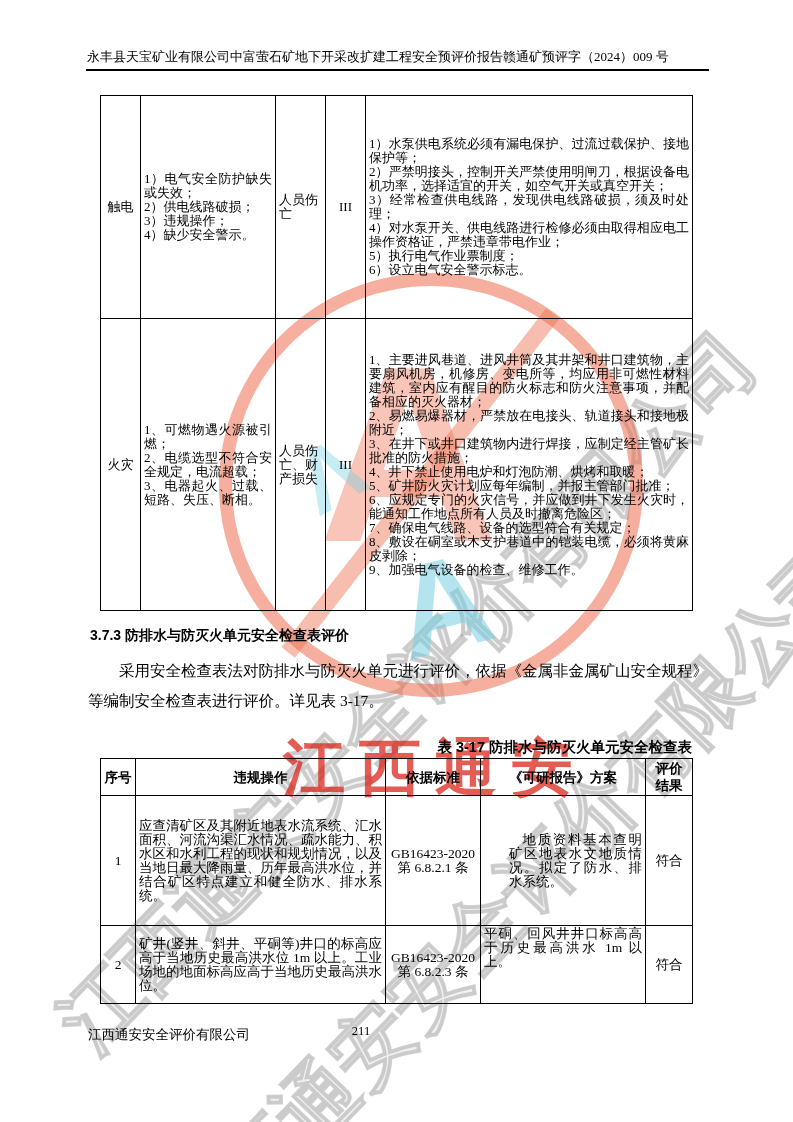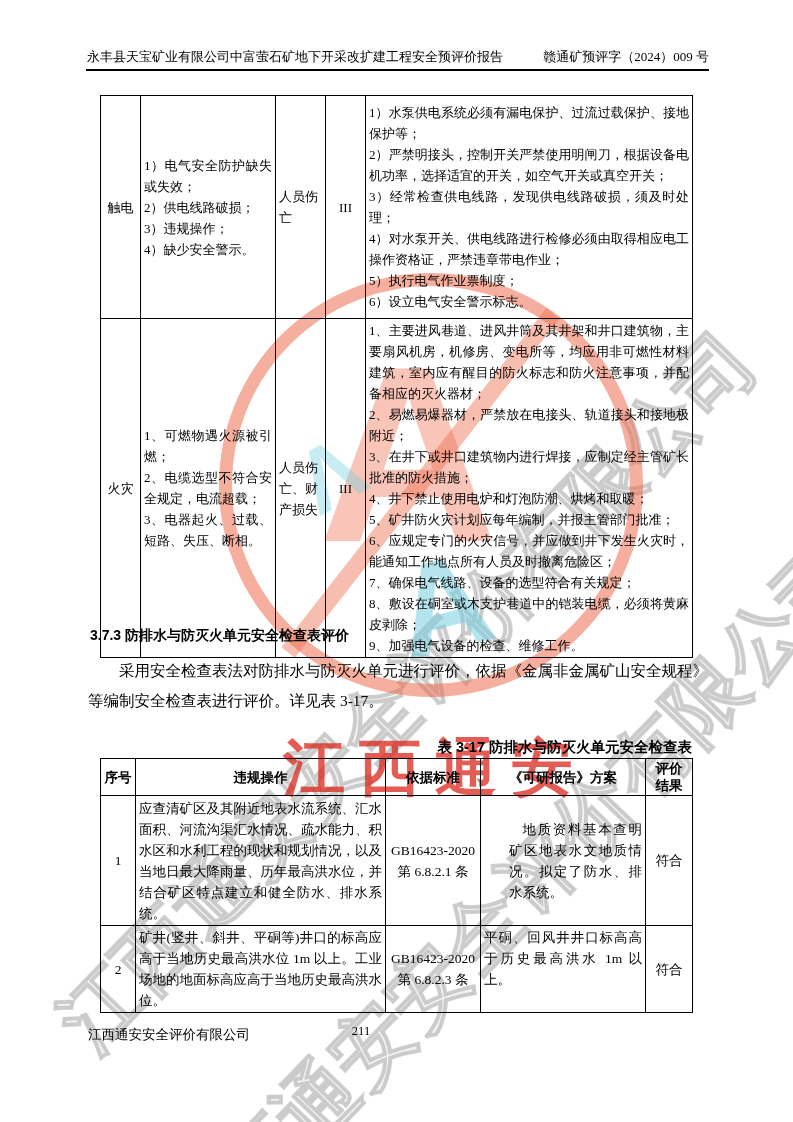--- a/index.html
+++ b/index.html
@@ -3,25 +3,25 @@
 <meta charset="utf-8">
 <style>
   html,body{margin:0;padding:0;background:#888;}
   .page{
     position:relative;width:793px;height:1122px;background:#fff;
     margin:0 auto;overflow:hidden;
     font-family:"Liberation Serif","DejaVu Serif",serif;color:#000;
   }
   .content{position:relative;z-index:1;}
   
-  .hdr{position:absolute;left:87px;top:48px;width:622px;display:flex;justify-content:space-between;font-size:13px;white-space:nowrap;}
+  .hdr{position:absolute;left:87px;top:48px;width:622px;display:flex;font-size:13px;white-space:nowrap;}
   .hdr-rule{position:absolute;left:86px;top:69px;width:623px;height:2px;background:#000;}
   
   table{border-collapse:collapse;table-layout:fixed;}
-  td,th{border:1px solid #000;padding:1px 3px;font-size:13px;line-height:21px;vertical-align:middle;overflow:hidden;}
+  td,th{border:1px solid #000;padding:1px 3px;font-size:13px;line-height:14px;vertical-align:middle;overflow:hidden;}
   .pre{white-space:pre-line;}
   .ctr{text-align:center;}
   .just{text-align:justify;text-justify:inter-ideograph;}
   .top-table{position:absolute;left:100px;top:95px;}
   .top-table td{background:transparent;}
   
   .sec-head{position:absolute;left:90px;top:627px;font-size:14px;font-weight:bold;font-family:"Liberation Sans","DejaVu Sans",sans-serif;}
   .para{position:absolute;left:88px;top:656px;width:620px;font-size:15.5px;line-height:30px;text-indent:2em;text-align:justify;}
   .tbl-caption{position:absolute;left:100px;top:738px;width:592px;text-align:right;font-size:14.5px;font-weight:bold;font-family:"Liberation Sans","DejaVu Sans",sans-serif;}
   .chk-table{position:absolute;left:100px;top:758px;}

